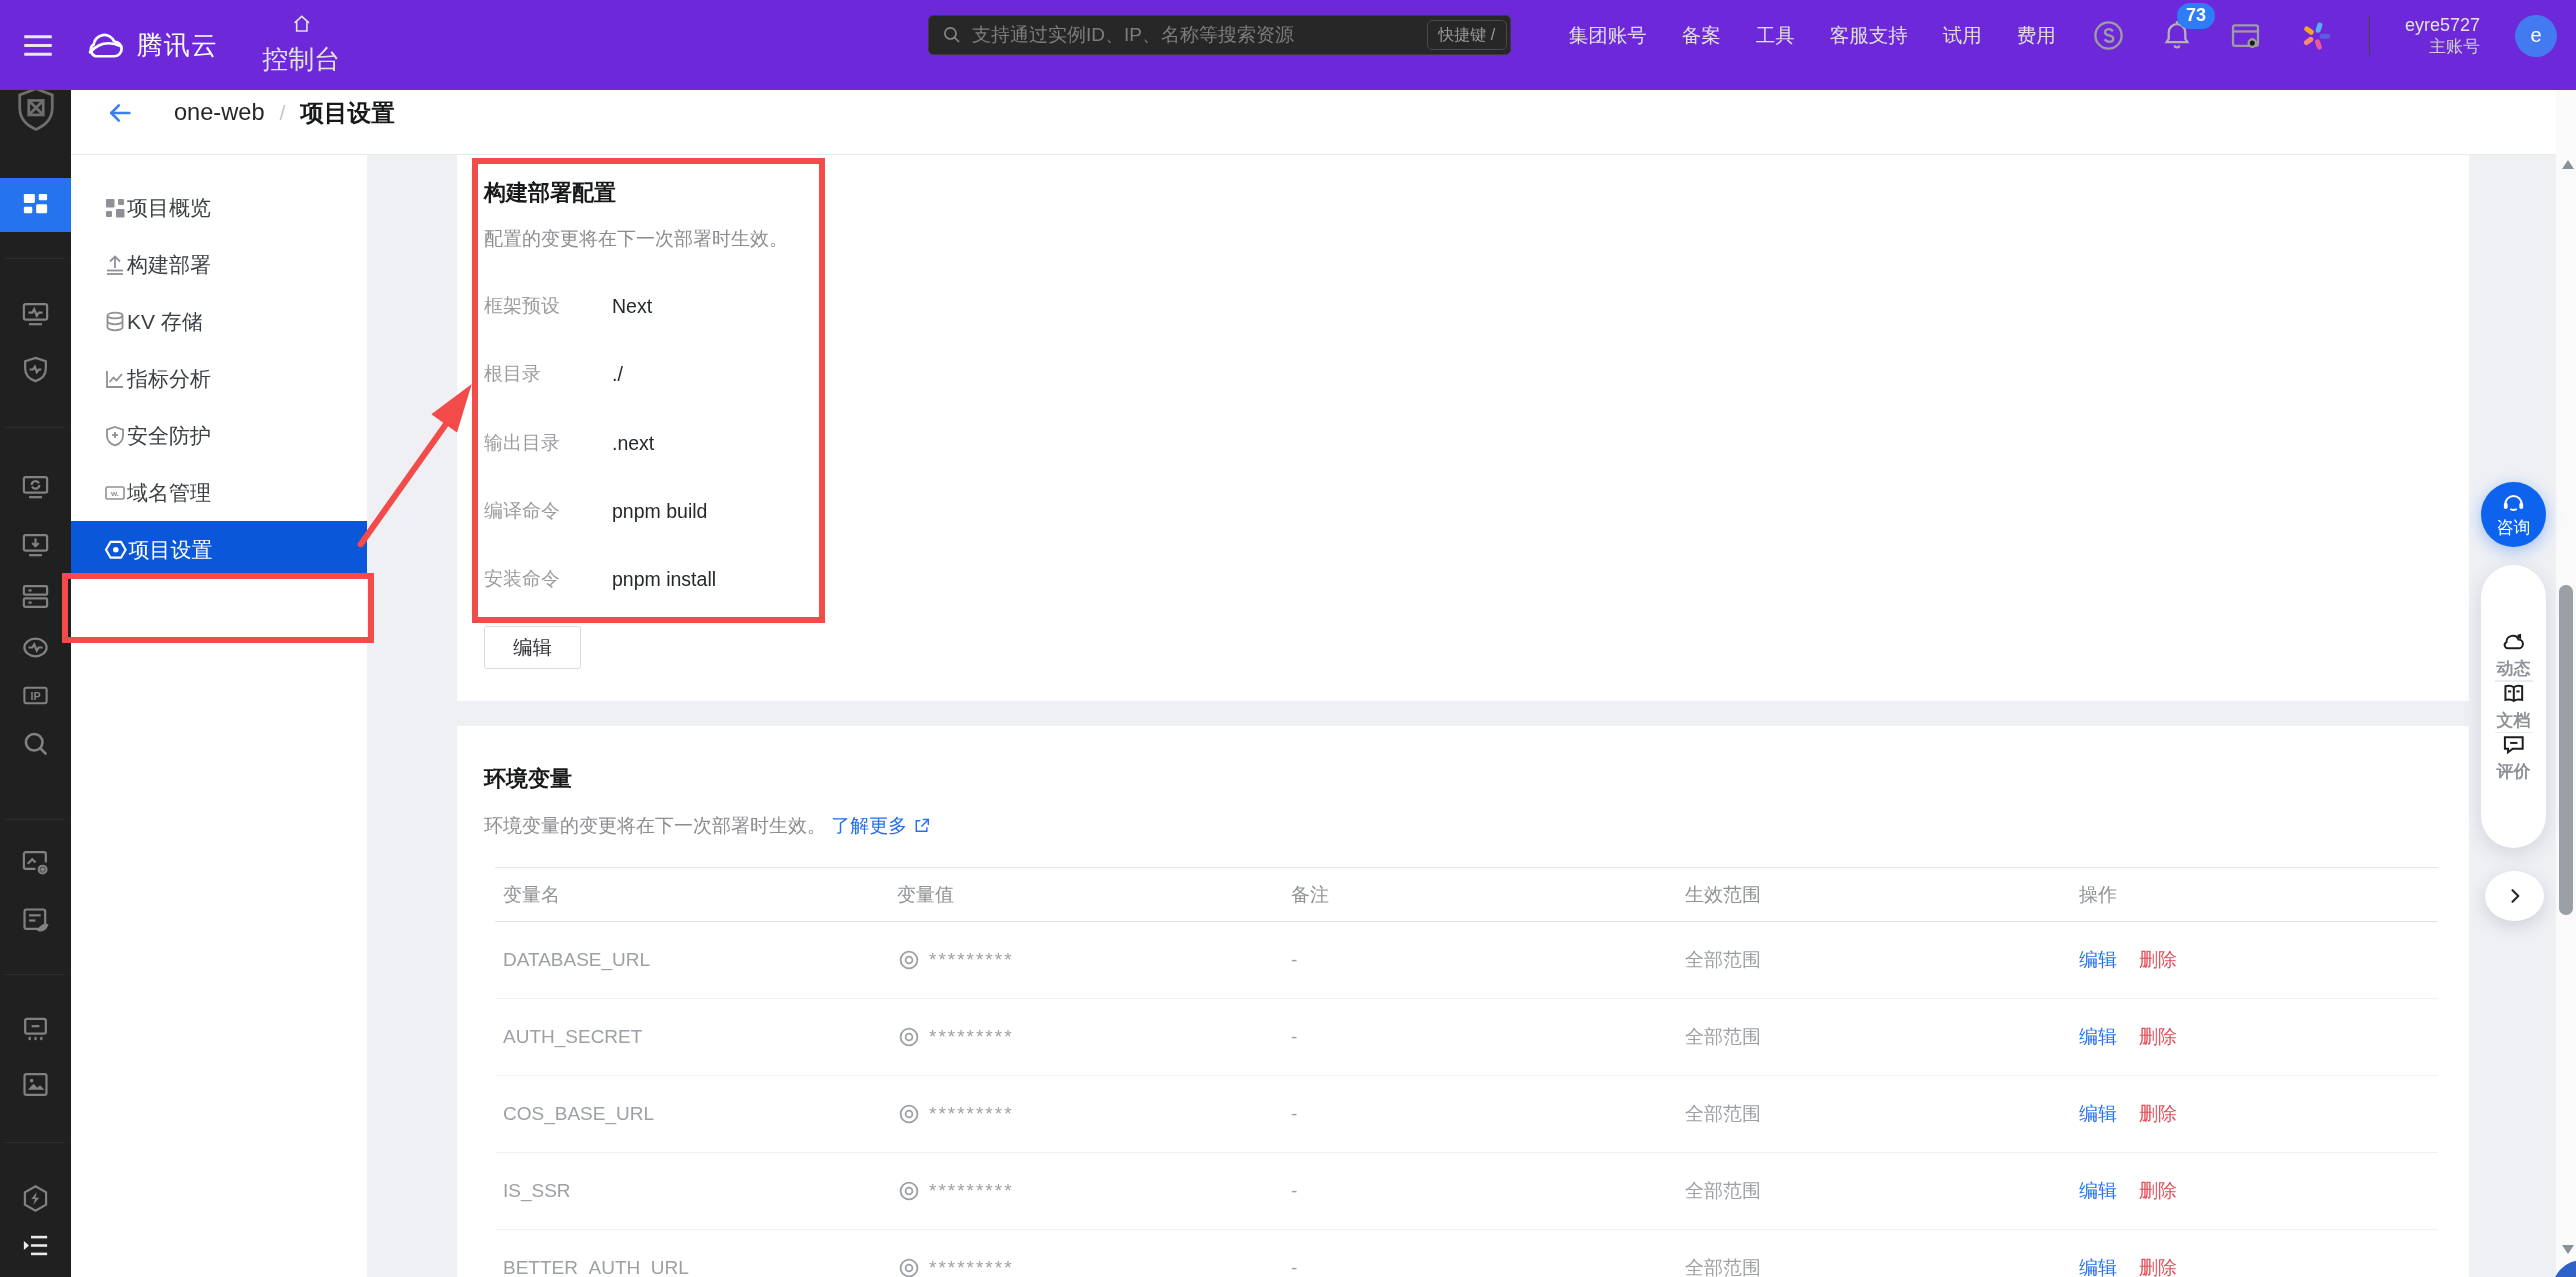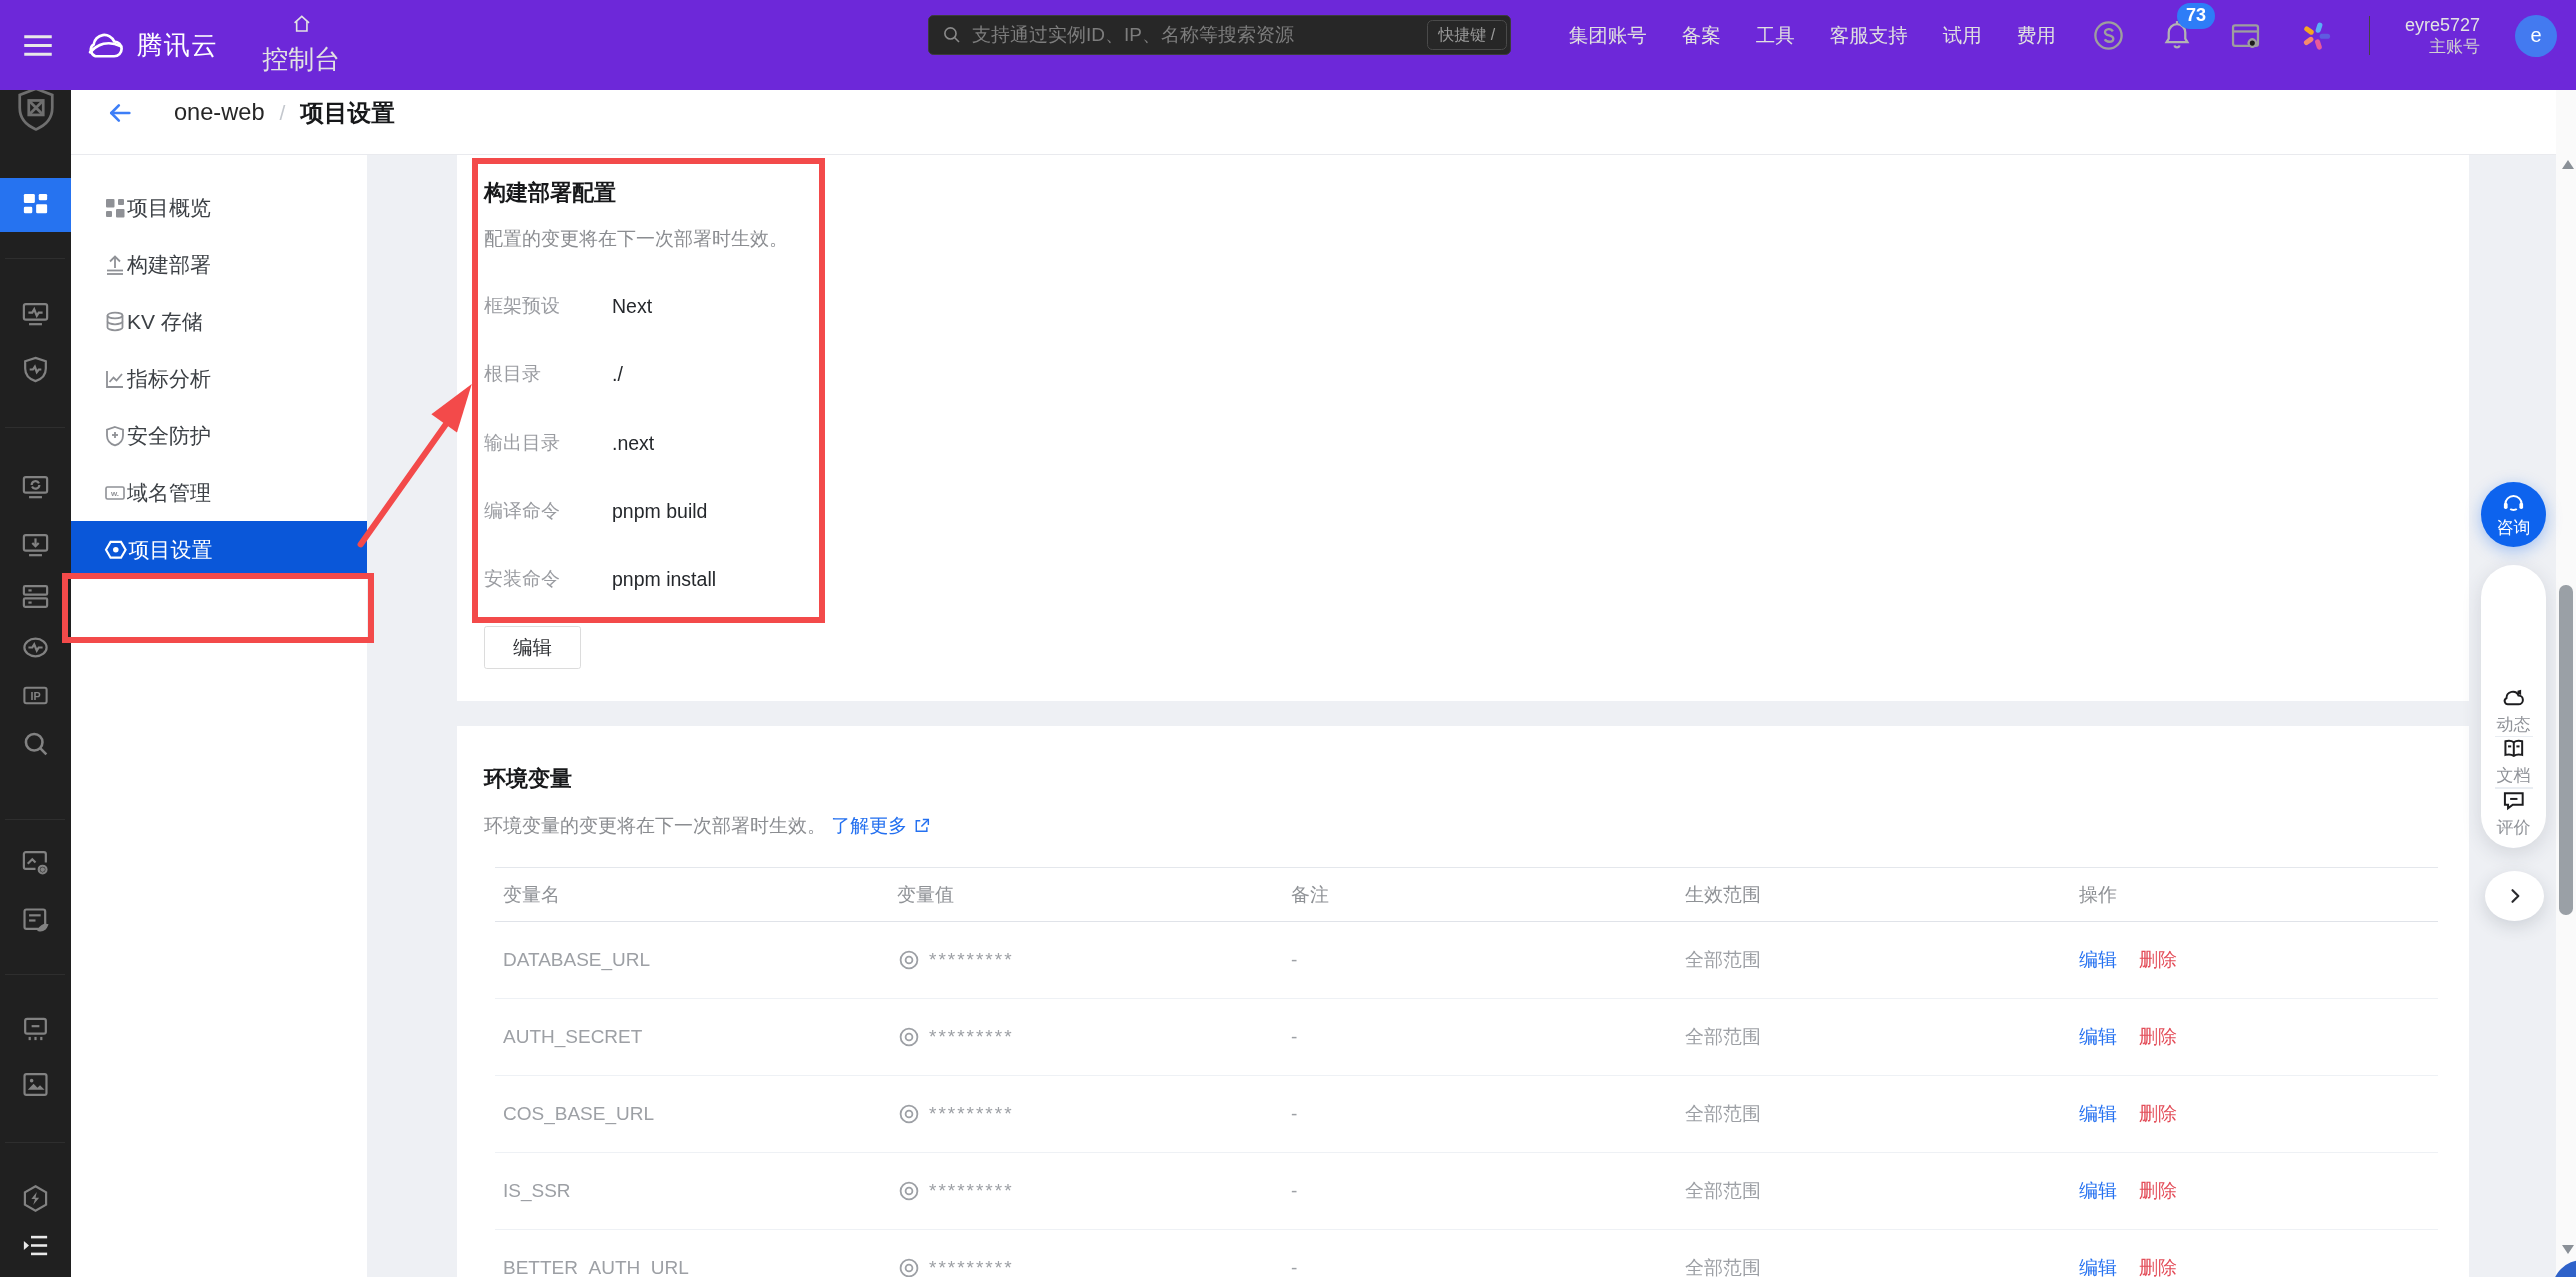--- a/index.html
+++ b/index.html
@@ -89,21 +89,21 @@
   #redbox2 { left:62px; top:573px; width:312px; height:70px; }
   #arrow { left:337px; top:357px; z-index:41; pointer-events:none; }
 
   
   #consult { left:2481px; top:482px; width:65px; height:65px; border-radius:50%; background:var(--consult,#0d63ee);
     color:#fff; display:flex; flex-direction:column; align-items:center; justify-content:center; gap:1.3px; z-index:25; cursor:pointer;
     box-shadow:0 4px 16px rgba(13,99,238,.35); }
   #consult .lbl { font-size:17px; }
   #floatpill { left:2481px; top:565px; width:65px; height:283px; background:#fff; border-radius:34px;
     box-shadow:0 5.4px 20px rgba(40,50,70,.14); display:flex; flex-direction:column; align-items:center;
-    justify-content:flex-end; padding:9.4px 0; z-index:25; }
+    justify-content:center; padding:9.4px 0; z-index:25;font-weight:bold; }
   .pill-item { display:flex; flex-direction:column; align-items:center; gap:4px; cursor:pointer; }
   .pill-item .lbl { font-size:17px; color:#8f9298; }
   .pill-item .ic { color:#1d1d1f; }
   .pill-sep { width:38px; height:1.3px; background:#e9edf2; }
   #expander { left:2485px; top:871px; width:59px; height:50px; background:#fff; border-radius:50%;
     box-shadow:0 5.4px 17.5px rgba(40,50,70,.16); display:flex; align-items:center; justify-content:center; z-index:25;
     color:#2a2a2e; cursor:pointer; }
   #corner-ball { left:2552px; top:1260px; width:61px; height:61px; border-radius:50%; background:#2f62c9; z-index:26; }
 
   

